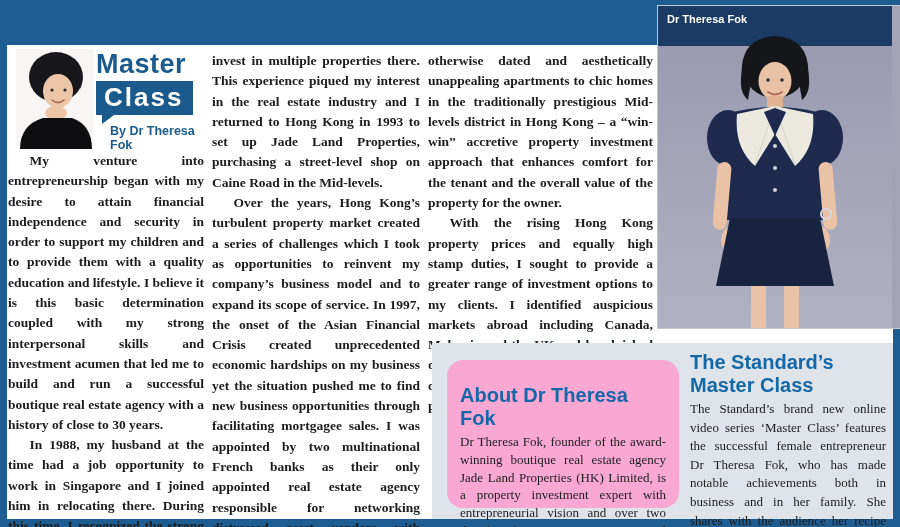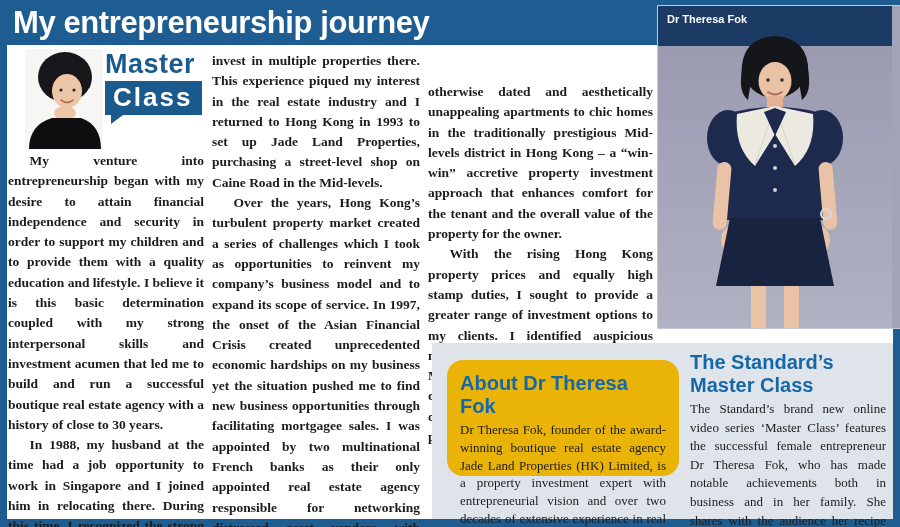--- a/index.html
+++ b/index.html
@@ -22,21 +22,21 @@
     color:#ffffff; line-height:45px; padding-left:13px;
   }
 
   
   .content {
     position:absolute; left:7px; top:45px; width:886px; height:474px;
     background:#ffffff;
   }
 
   
-  .masthead { position:absolute; left:18px; top:4px; width:196px; height:100px; }
+  .masthead { position:absolute; left:9px; top:4px; width:196px; height:100px; }
   .masthead-photo { position:absolute; left:0; top:0; width:78px; height:100px; }
   .logo { position:absolute; left:80px; top:0; width:116px; }
   .logo-master {
     font-family:"Liberation Sans", sans-serif; font-weight:bold;
     font-size:27px; color:#1b5a8c; letter-spacing:0.5px; line-height:30px;
   }
   .logo-class-box {
     position:relative; display:inline-block; background:#1b5a8c;
     color:#ffffff; font-family:"Liberation Sans", sans-serif; font-weight:bold;
     font-size:26px; line-height:32px; padding:0 10px 2px 8px; letter-spacing:2px;
@@ -51,83 +51,81 @@
     font-family:"Liberation Sans", sans-serif; font-weight:bold;
     font-size:12.5px; color:#1b5a8c;
   }
 
   
   .col { position:absolute; color:#1c1c1c; font-size:13.5px; line-height:20.3px; text-align:justify; }
   .col p { text-indent:1.6em;font-weight:bold; }
   .col p.cont { text-indent:0; }
   .col-1 { left:1px;   top:106px; width:196px; }
   .col-2 { left:205px; top:6px;   width:208px; }
-  .col-3 { left:421px; top:6px;   width:225px;margin-top:31px; }
+  .col-3 { left:421px; top:6px;   width:225px; }
 
   
   .photo-panel {
     position:absolute; left:658px; top:6px; width:276px; height:322px;
     background:#a2a3b7; outline:1px solid #c3c9d2;
   }
   .photo-caption {
     position:absolute; left:9px; top:7px; z-index:2;
     font-family:"Liberation Sans", sans-serif; font-weight:bold;
     font-size:11px; color:#ffffff;
   }
   .photo-panel svg { display:block; }
 
   
   .bottom-panel {
     position:absolute; left:432px; top:343px; width:461px; height:176px;
     background:#dfe4eb;
   }
   .about-box {
-    position:absolute; left:15px; top:17px; width:232px; height:116px;
-    background:#eab308; border-radius:16px; padding:12px 13px 8px 13px;
+    position:absolute; left:15px; top:17px; width:232px; height:148px;
+    background:#f9a8d4; border-radius:16px; padding:24px 13px 8px 13px;
   }
   .box-heading {
     font-family:"Liberation Sans", sans-serif; font-weight:bold;
     font-size:20px; color:#1568a8; margin-bottom:3px;
   }
   .box-body {
     font-size:13px; line-height:17.8px; color:#1c1c1c; text-align:justify;
   }
   .standard-section {
     position:absolute; left:258px; top:8px; width:196px;
   }
   .standard-section .box-body { line-height:18.6px; }
 </style>
 </head>
 <body>
 
 <div class="page">
 
-  <div class="title-bar">
-    <div class="page-title">My entrepreneurship journey</div>
-  </div>
 
   <div class="content">
 
     <div class="masthead">
       <div class="masthead-photo">
         <svg width="78" height="100" viewBox="0 0 78 100">
           <rect x="0" y="0" width="78" height="100" fill="#f7f6f4"></rect>
           <ellipse cx="40" cy="28" rx="27" ry="25" fill="#17171b"></ellipse>
           <ellipse cx="42" cy="42" rx="15" ry="17" fill="#edc6a8"></ellipse>
           <path d="M20,40 Q16,12 44,11 Q68,13 65,40 Q60,22 42,24 Q25,23 20,40 Z" fill="#17171b"></path>
           <circle cx="36" cy="41" r="1.6" fill="#2a2a2a"></circle>
           <circle cx="49" cy="41" r="1.6" fill="#2a2a2a"></circle>
           <path d="M36,51 Q42,56 48,51" stroke="#a8604a" stroke-width="1.6" fill="none" stroke-linecap="round"></path>
           <ellipse cx="40" cy="64" rx="11" ry="7" fill="#edc6a8"></ellipse>
           <path d="M4,100 Q4,76 27,69 L56,69 Q76,76 76,100 Z" fill="#0e0e10"></path>
         </svg>
       </div>
       <div class="logo">
         <div class="logo-master">Master</div>
         <div class="logo-class-box">Class</div>
+        <div class="logo-byline">By Dr Theresa Fok</div>
       </div>
     </div>
 
     <div class="col col-1">
       <p>My venture into entrepreneurship began with my desire to attain financial independence and security in order to support my children and to provide them with a quality education and lifestyle. I believe it is this basic determination coupled with my strong interpersonal skills and investment acumen that led me to build and run a successful boutique real estate agency with a history of close to 30 years.</p>
       <p>In 1988, my husband at the time had a job opportunity to work in Singapore and I joined him in relocating there. During this time, I recognized the strong capital appreciation potential of the Singapore property market and availability of favorable financing options. I proceeded to encourage my friends in Hong Kong to jointly</p>
     </div>
 
     <div class="col col-2">
       <p class="cont">invest in multiple properties there. This experience piqued my interest in the real estate industry and I returned to Hong Kong in 1993 to set up Jade Land Properties, purchasing a street-level shop on Caine Road in the Mid-levels.</p>

